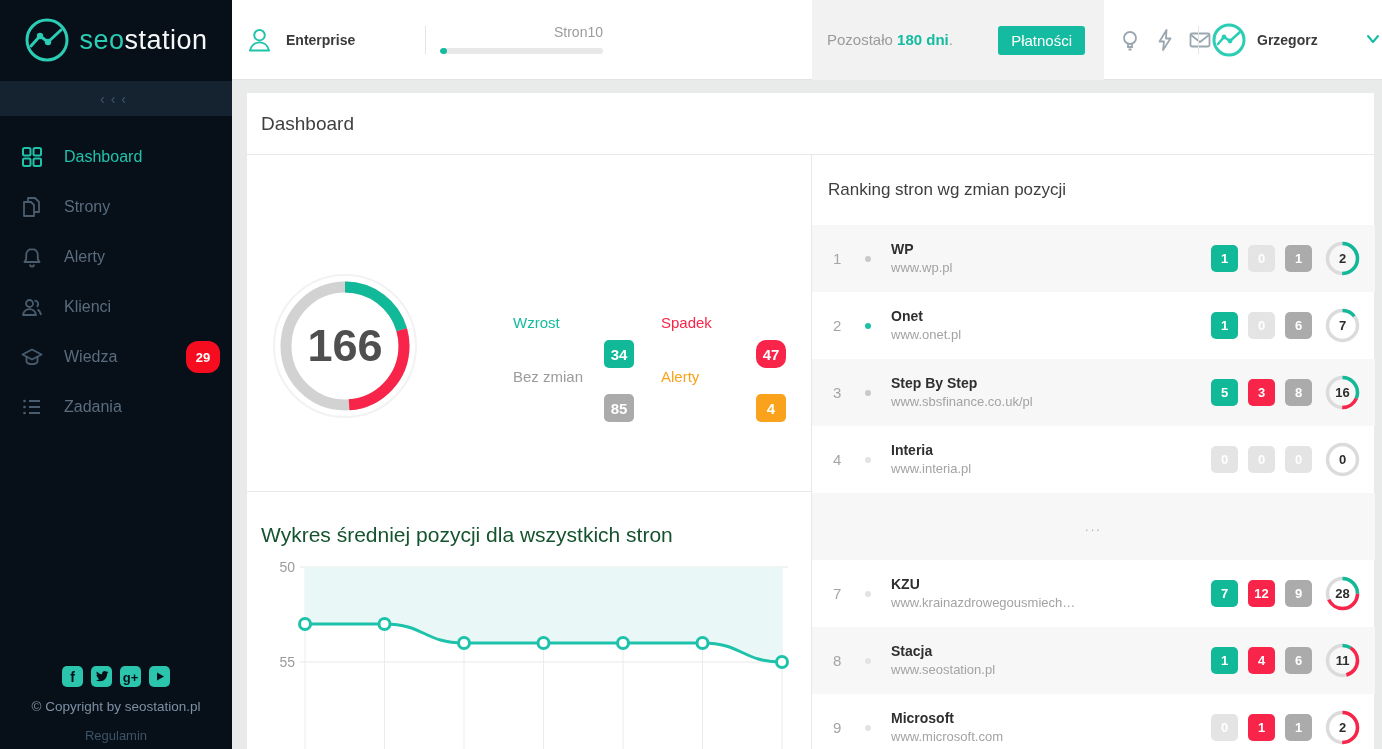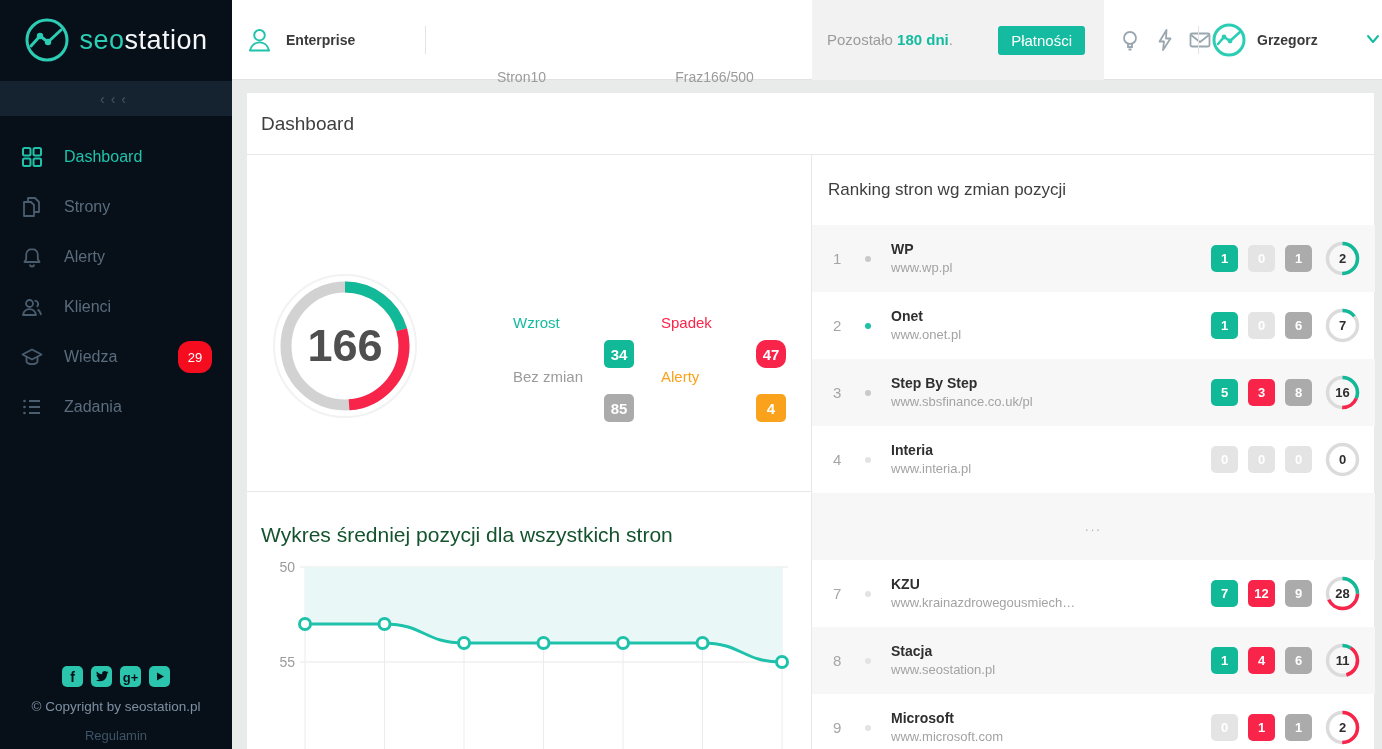--- a/index.html
+++ b/index.html
@@ -13,33 +13,33 @@
   .logo-text { font-size:27px; letter-spacing:.5px; }
   .logo-text .seo { color:#2BCDB4; }
   .logo-text .station { color:#F4F6F7; }
   .collapse-strip { position:absolute; left:0; top:81px; width:232px; height:35px; background:#152330; display:flex; align-items:center; justify-content:center; cursor:pointer; }
   .collapse-strip span { color:#44576B; font-size:14px; letter-spacing:6px; }
   .nav { position:absolute; left:0; top:132px; width:232px; }
   .nav-item { position:relative; height:50px; display:flex; align-items:center; padding-left:20px; cursor:pointer; }
   .nav-item .ico { width:24px; height:24px; margin-right:20px; flex:none; }
   .nav-item .lbl { font-size:16px; color:#5A6C7D; }
   .nav-item.active .lbl { color:#1FC3AB; }
-  .nav-badge { position:absolute; right:20px; top:50%; transform:translateY(-50%); min-width:34px; height:23px; background:#F50D1F; border-radius:12px; color:#fff; font-size:13px; font-weight:normal; display:flex; align-items:center; justify-content:center; padding:16px 8px; }
+  .nav-badge { position:absolute; right:12px; top:50%; transform:translateY(-50%); min-width:34px; height:23px; background:#F50D1F; border-radius:12px; color:#fff; font-size:13px; font-weight:bold; display:flex; align-items:center; justify-content:center; padding:16px 8px; }
   .social-row { position:absolute; left:0; top:666px; width:232px; display:flex; justify-content:center; gap:8px; }
   .social-btn { width:21px; height:21px; background:#2BC5AD; border-radius:5px; display:flex; align-items:center; justify-content:center; cursor:pointer; color:#071019; font-weight:bold; font-size:14px; }
   .copyright { position:absolute; left:0; top:699px; width:232px; text-align:center; color:#7E90A3; font-size:13.5px; }
   .regulamin { position:absolute; left:0; top:728px; width:232px; text-align:center; color:#3E5366; font-size:13px; cursor:pointer; }
 
   
   .topbar { position:absolute; left:232px; top:0; width:1150px; height:80px; background:#fff; border-bottom:1px solid #E2E2E2; }
   .account { position:absolute; left:16px; top:0; height:80px; display:flex; align-items:center; gap:15px; cursor:pointer; }
   .account .name { font-size:14px; font-weight:bold; color:#3A3A3A; }
   .vdiv { position:absolute; top:26px; width:1px; height:28px; background:#E4E4E4; }
   .meter { position:absolute; top:24px; width:163px; }
-  .meter .row1 { display:flex; justify-content:center; font-size:14px; color:#9B9B9B; margin-bottom:8px;margin-top:45px; }
+  .meter .row1 { display:flex; justify-content:flex-end; font-size:14px; color:#9B9B9B; margin-bottom:8px; }
   .meter .track { height:6px; background:#E8E8E8; border-radius:3px; position:relative; overflow:hidden; }
   .meter .fill { position:absolute; left:0; top:0; bottom:0; background:#15BBA0; border-radius:3px; }
   .billing { position:absolute; left:580px; top:0; width:292px; height:80px; background:#F2F2F2; }
   .billing .remain { position:absolute; left:15px; top:31px; font-size:15px; color:#9B9B9B; }
   .billing .remain b { color:#15BBA0; }
   .pay-btn { position:absolute; right:19px; top:26px; height:29px; padding:0 13px; background:#15BBA0; border:none; border-radius:3px; color:#fff; font-size:15px; font-family:inherit; cursor:pointer; }
   .top-icons { position:absolute; left:886px; top:0; height:80px; display:flex; align-items:center; gap:11px; }
   .top-icons .tico { width:24px; height:24px; cursor:pointer; }
   .user-area { position:absolute; left:980px; top:0; height:80px; display:flex; align-items:center; gap:11px; cursor:pointer; }
   .user-area .uname { font-size:14px; font-weight:bold; color:#3A3A3A; }
@@ -207,29 +207,20 @@
     </div>
     <div class="vdiv" style="left:193px"></div>
 
     <div class="meter" style="left:208px">
       <div class="row1">
         <span>Stron</span>
         <span>10</span>
       </div>
       <div class="track">
           <div class="fill" id="pagesFill" style="width: 4%;"></div>
-        </div>
-    </div>
-    <div class="meter" style="left:401px">
-      <div class="row1">
-        <span>Fraz</span>
-        <span>166/500</span>
-      </div>
-      <div class="track">
-          <div class="fill" id="phrasesFill" style="width: 33.2%;"></div>
         </div>
     </div>
 
     <div class="billing">
       <div class="remain">
         <span>Pozostało</span> <b>180 dni</b><span>.</span>
       </div>
       <button class="pay-btn">Płatności</button>
     </div>
 

